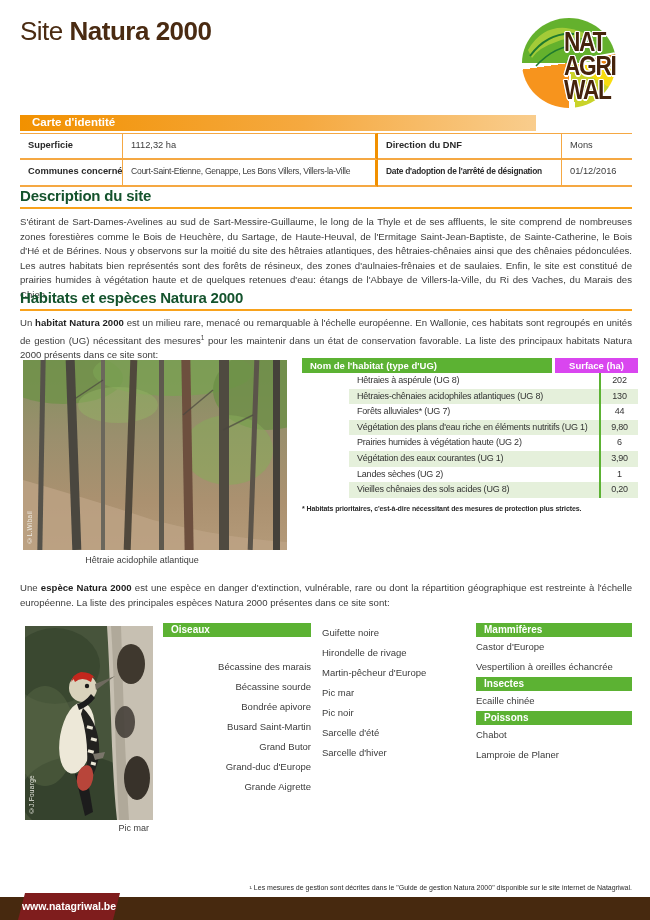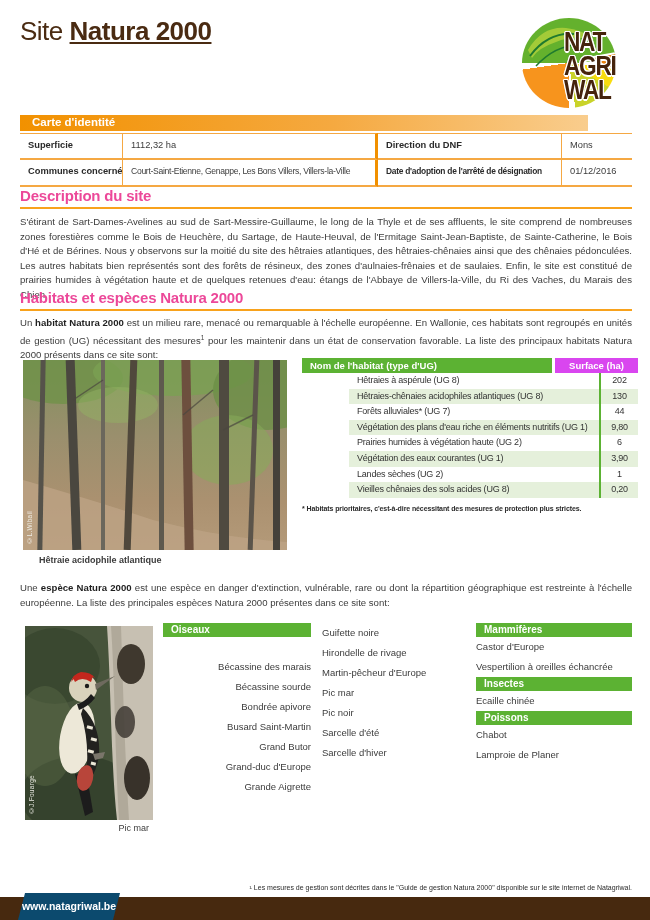--- a/index.html
+++ b/index.html
@@ -6,21 +6,21 @@
   html,body { background:#e9e9e9; }
   .page {
     position:relative; width:650px; height:920px; margin:0 auto;
     background:#ffffff; overflow:hidden;
     font-family:"Liberation Sans", sans-serif; color:#3c3c3c;
   }
   .abs { position:absolute; }
 
   
   .doc-title { left:20px; top:16px; font-size:26px; color:#4a2b12; letter-spacing:-0.5px; }
-  .doc-title b { font-weight:bold;text-decoration:underline; }
+  .doc-title b { font-weight:bold; }
   .title-band { left:20px; top:54px; width:612px; height:48px;
     background:linear-gradient(to right,#f6c894 0%, #fbe3c4 45%, #fef7ee 75%, #ffffff 100%); }
   .band-topline { position:absolute; left:0; top:0; width:100%; height:3px;
     background:linear-gradient(to right,#f29100 0%, #f8c887 60%, #fdeedd 100%); }
   .site-name { position:absolute; left:14px; top:8px; font-size:16px; font-weight:bold; color:#4a2b12; }
   .site-code { position:absolute; left:14px; top:31px; font-size:8.5px; color:#4a2b12; letter-spacing:0.3px; }
 
   
   .logo { left:518px; top:14px; width:126px; height:100px; }
   .logo-disc { position:absolute; left:4px; top:4px; width:94px; height:90px; border-radius:50%;
@@ -31,47 +31,47 @@
       #f7941d 180deg 262deg, #ffffff 262deg 270deg,
       #64b12d 270deg 360deg); }
   .logo-disc svg { position:absolute; left:0; top:0; }
   .logo-text { position:absolute; left:46px; top:16px; font-weight:bold; font-size:27px;
     line-height:24px; color:#45230c; letter-spacing:-1.5px;
     transform:scaleX(.84); transform-origin:left top;
     text-shadow:-1.5px 0 0 #fff, 1.5px 0 0 #fff, 0 -1.5px 0 #fff, 0 1.5px 0 #fff,
                 -1px -1px 0 #fff, 1px 1px 0 #fff, -1px 1px 0 #fff, 1px -1px 0 #fff; }
 
   
-  .id-bar { left:20px; top:115px; width:568px; height:16px; line-height:15px;
+  .id-bar { left:20px; top:115px; width:516px; height:16px; line-height:15px;
     background:linear-gradient(to right,#f29100 0%, #f5a940 55%, #f9cd8d 100%);
     color:#fff; font-weight:bold; font-size:11.5px; padding-left:12px; }
   .id-table { left:20px; top:133px; width:612px; display:grid;
     grid-template-columns:103px 255px 184px 70px; font-size:9.3px; }
   .id-cell { height:27px; padding:5.5px 6px 0 8px; border-bottom:2px solid #f5a843;
     white-space:nowrap; overflow:hidden; color:#3c3c3c; }
   .id-cell.r1 { border-top:1.5px solid #f5a843; }
   .id-label { font-weight:bold; color:#2a2a2a; }
   .id-cell.c1, .id-cell.c3 { border-right:1.5px solid #f5a843; }
   .id-cell.c2 { border-right:3px solid #f19000; }
   .squeeze  { font-size:8.4px; letter-spacing:-0.25px; }
   .squeeze2 { font-size:8.6px; letter-spacing:-0.3px; }
 
   
-  .sec-heading { left:20px; font-size:15px; font-weight:bold; color:#ec4899; letter-spacing:-0.2px; }
+  .sec-heading { left:20px; font-size:15px; font-weight:bold; color:#14532d; letter-spacing:-0.2px; }
   .sec-rule { left:20px; width:612px; height:2px; background:#f8a21c; }
   .par { left:20px; width:612px; font-size:9.6px; line-height:14.6px; text-align:justify; color:#3c3c3c; }
   .par b { color:#1e1e1e;margin-top:32px; }
   sup { font-size:6.5px; }
 
   
   .forest-photo { left:23px; top:360px; width:264px; height:190px; overflow:hidden; }
   .photo-credit { position:absolute; left:3px; bottom:6px; writing-mode:vertical-rl;
     transform:rotate(180deg); font-size:6.5px; color:#f0efe8; opacity:.95; letter-spacing:.3px; }
   .photo-caption { font-size:9px; color:#3c3c3c; }
-  .forest-caption { left:39px; top:555px; width:264px; text-align:left; padding-right:14px;font-weight:bold; }
+  .forest-caption { left:17px; top:555px; width:264px; text-align:center; padding-right:14px; }
 
   .hab-table { left:302px; top:358px; width:336px; font-size:9px; }
   .hab-head { display:flex; height:15px; line-height:15px; font-weight:bold; color:#fff; font-size:9.5px; }
   .hab-head .hname { width:250px; background:#5cb233; padding-left:8px; margin-right:3px; }
   .hab-head .hsurf { flex:1; background:#d946ef; text-align:center; }
   .hab-row { display:flex; height:15.6px; line-height:15.6px; letter-spacing:-0.2px; color:#333;margin-left:47px; }
   .hab-row .hname { width:250px; padding-left:8px; white-space:nowrap; overflow:hidden; }
   .hab-row .hsurf { flex:1; text-align:center; border-left:2px solid #5cb233; }
   .hab-rows .hab-row:nth-of-type(even) { background:#e5f0db; }
   .hab-footnote { left:302px; top:505px; width:336px; font-size:7px; font-weight:bold;
@@ -87,21 +87,21 @@
   .sp-list { list-style:none; }
   .sp-list li { line-height:20px; height:20px; font-size:9.5px; color:#3c3c3c; white-space:nowrap; }
   .col1 { left:163px; width:148px; }
   .col1 .sp-list { margin-top:20px;text-align:right; }
   .col2 { left:322px; width:150px; }
   .col3 { left:476px; width:156px; }
 
   
   .foot-note { left:20px; top:884px; width:612px; text-align:right; font-size:7px; color:#2a2a2a; }
   .foot-bar { left:0; top:897px; width:650px; height:23px; background:#47290f; }
-  .foot-tab { left:18px; top:893px; width:102px; height:27px; background:#0c4a6e;
+  .foot-tab { left:18px; top:893px; width:102px; height:27px; background:#7f1d1d;
     clip-path:polygon(7px 0, 100% 0, calc(100% - 7px) 100%, 0 100%);
     color:#fff; font-weight:bold; font-size:10.5px; line-height:27px; text-align:center; }
 </style>
 </head>
 <body>
 
 <div class="page">
 
   <div class="abs doc-title"><span>Site</span>&nbsp;<b>Natura 2000</b></div>
 

